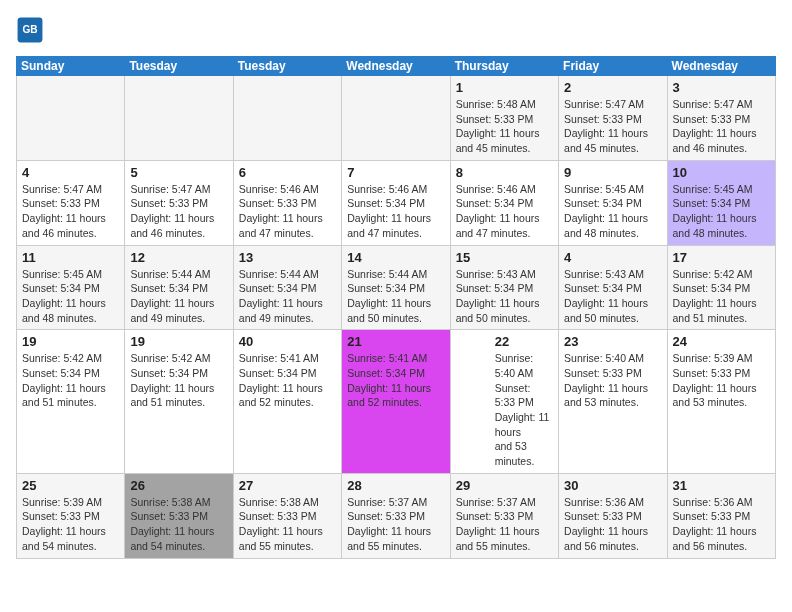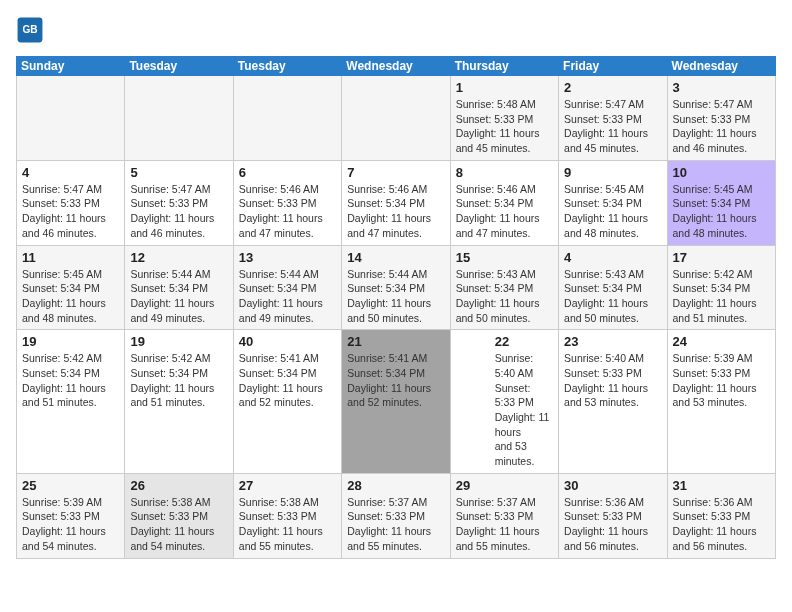--- a/index.html
+++ b/index.html
@@ -260,21 +260,21 @@
 Daylight: 11 hours
 and 51 minutes.</div>
         </td>
         <td style="background: rgb(255, 255, 255);">
           <span class="day-number">40</span>
           <div class="cell-content" style="white-space: pre-line;">Sunrise: 5:41 AM
 Sunset: 5:34 PM
 Daylight: 11 hours
 and 52 minutes.</div>
         </td>
-        <td style="background: #a3a3a3;">
+        <td style="background: #d946ef;">
           <span class="day-number">21</span>
           <div class="cell-content" style="white-space: pre-line;">Sunrise: 5:41 AM
 Sunset: 5:34 PM
 Daylight: 11 hours
 and 52 minutes.</div>
         </td>
         <td style="background: rgb(255, 255, 255); padding-left: 44px;">
           <span class="day-number">22</span>
           <div class="cell-content" style="white-space: pre-line;">Sunrise: 5:40 AM
 Sunset: 5:33 PM
@@ -297,21 +297,21 @@
         </td>
       </tr>
       <tr>
         <td style="background: rgb(245, 245, 245);">
           <span class="day-number">25</span>
           <div class="cell-content" style="white-space: pre-line;">Sunrise: 5:39 AM
 Sunset: 5:33 PM
 Daylight: 11 hours
 and 54 minutes.</div>
         </td>
-        <td style="background: #e5e5e5;">
+        <td style="background: #a3a3a3;">
           <span class="day-number">26</span>
           <div class="cell-content" style="white-space: pre-line;">Sunrise: 5:38 AM
 Sunset: 5:33 PM
 Daylight: 11 hours
 and 54 minutes.</div>
         </td>
         <td style="background: rgb(245, 245, 245);">
           <span class="day-number">27</span>
           <div class="cell-content" style="white-space: pre-line;">Sunrise: 5:38 AM
 Sunset: 5:33 PM

